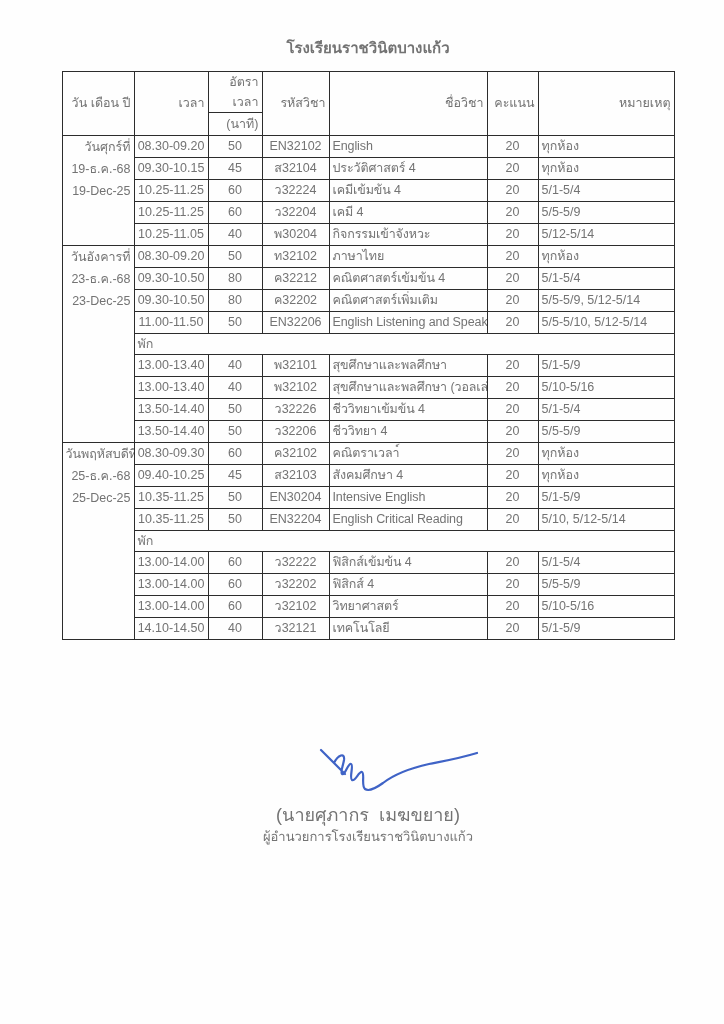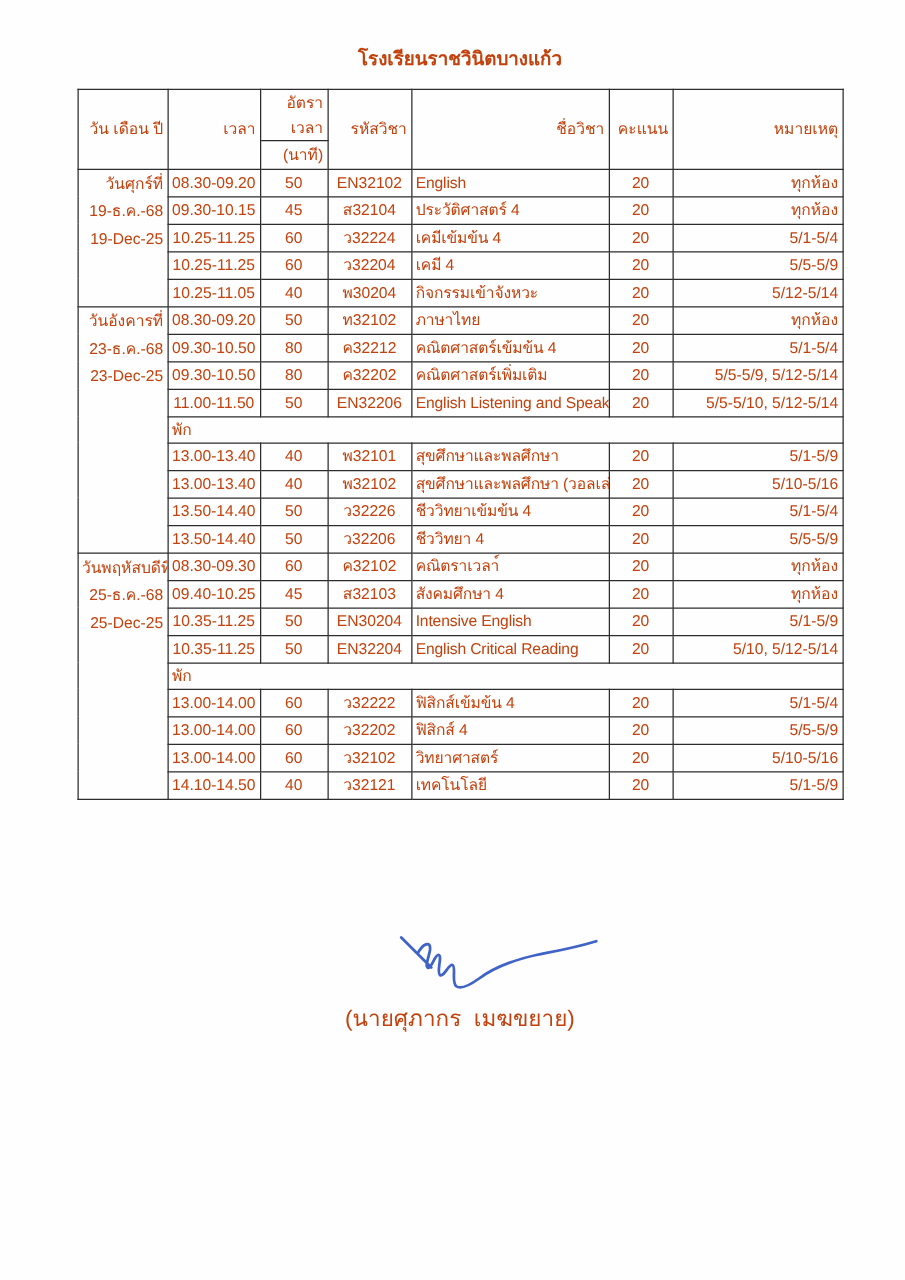--- a/index.html
+++ b/index.html
@@ -1,18 +1,18 @@
 <!DOCTYPE html>
 <html><head>
 <meta charset="utf-8">
 <style>
   html, body { margin: 0; padding: 0; background: #e9e9e9; }
   .page {
     width: 724px; height: 1024px; margin: 0 auto; background: #fefefe;
-    font-family: "Liberation Sans", sans-serif; color: #c2410c;
+    font-family: "Liberation Sans", sans-serif; color: #737373;
     position: relative; overflow: hidden; box-sizing: border-box; padding-left: 12px;
   }
   .titles { padding-top: 36px; text-align: center; font-weight: bold;
     font-size: 15px; line-height: 23.5px; }
   .titles div { white-space: pre; }
 
   table.schedule {
     width: 612px; margin: 11px auto 0; border-collapse: collapse;
     table-layout: fixed;
   }
@@ -22,21 +22,21 @@
   }
   thead th { text-align: right; }
   thead tr.h1 th { height: 27px; }
   thead tr.h2 th { height: 23px; }
   tbody td { height: 22px; }
   .date-cell { vertical-align: top; text-align: right; padding: 0; }
   .date-line { height: 22px; line-height: 22px; white-space: nowrap; }
   .cell-time, .cell-minutes, .cell-code, .cell-score { text-align: center; }
   .cell-subject { text-align: left; padding-left: 5px; font-size: 11.6px;
     white-space: nowrap; letter-spacing: -0.1px; }
-  .cell-remark { text-align: right; padding-left: 5px; white-space: nowrap; }
+  .cell-remark { text-align: left; padding-left: 5px; white-space: nowrap; }
   .break-cell { height: 18px; text-align: left; font-size: 12.5px; }
 
   .sig-block { margin-top: 98px; text-align: center; }
   .sig-ink { display: block; margin: 0 auto; transform: translateX(34px); }
   .sig-name { margin-top: 6px; font-size: 18px; line-height: 22px; white-space: pre; }
   .sig-title { font-size: 13px; line-height: 22px; white-space: pre; }
 </style>
 </head>
 <body>
 
@@ -264,15 +264,16 @@
   </table>
 
   <div class="sig-block">
     <svg class="sig-ink" width="190" height="60" viewBox="0 0 190 60">
       <path id="sig-path" fill="none" stroke="#3f63c6" stroke-width="2.2" stroke-linecap="round" stroke-linejoin="round" d="M14,12 L38,36
                M27,25 c4,-8 11,-11 10,-3 c-1,6 -4,13 -2,14 c3,2 6,-11 9,-10
                c3,1 -2,14 1,16 c3,2 7,-9 10,-8 c3,1 -1,14 3,17
                c4,3 11,-1 18,-6 c13,-10 28,-15 46,-19 c15,-3 28,-5 48,-11"></path>
     </svg>
     <div class="sig-name">(นายศุภากร  เมฆขยาย)</div>
+    <div class="sig-title">ผู้อำนวยการโรงเรียนราชวินิตบางแก้ว</div>
   </div>
 
 </div>
 
 </body></html>

